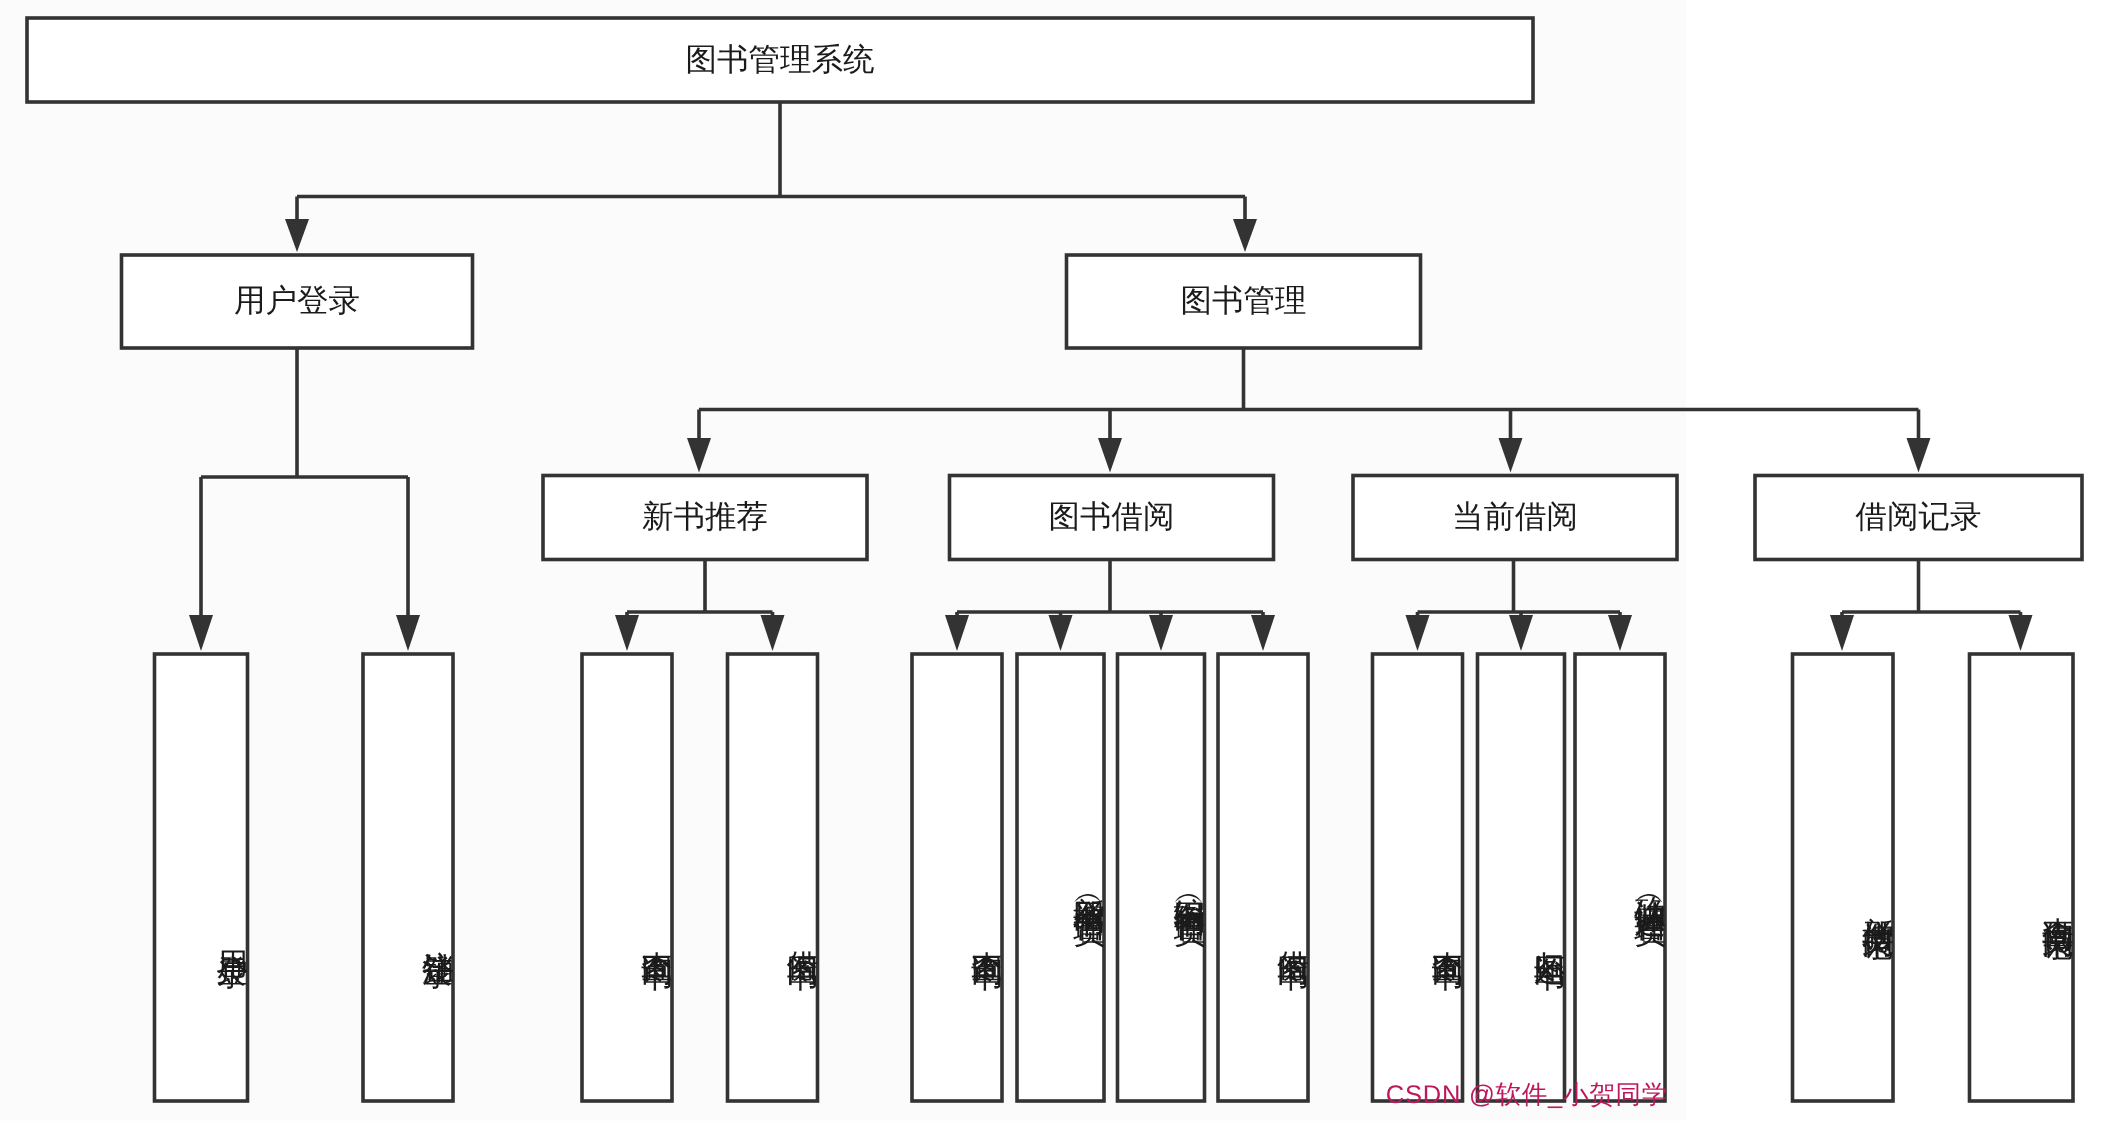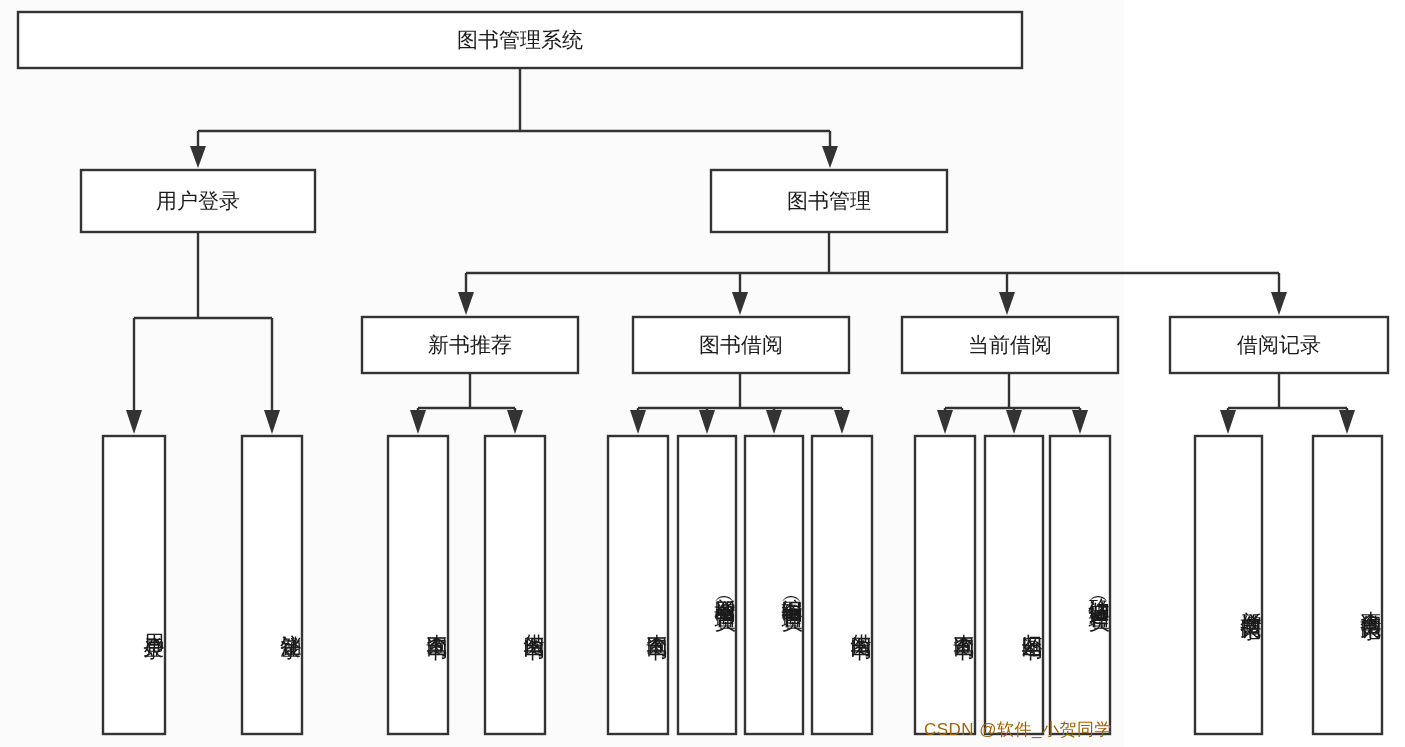--- a/index.html
+++ b/index.html
@@ -64,21 +64,21 @@
     justify-content: center;
     white-space: nowrap;
     pointer-events: none;
   }
   .watermark {
     position: absolute;
     right: 12px;
     bottom: 6px;
     font-family: "Liberation Sans", "DejaVu Sans", sans-serif;
     font-size: 17px;
-    color: #a16207;
+    color: #be185d;
     white-space: nowrap;
     letter-spacing: 0.5px;
   }
 </style>
 </head>
 <body>
 
 <div id="diagram-root">
 
   <svg class="flow" viewBox="0 0 1405 747" xmlns="http://www.w3.org/2000/svg">

